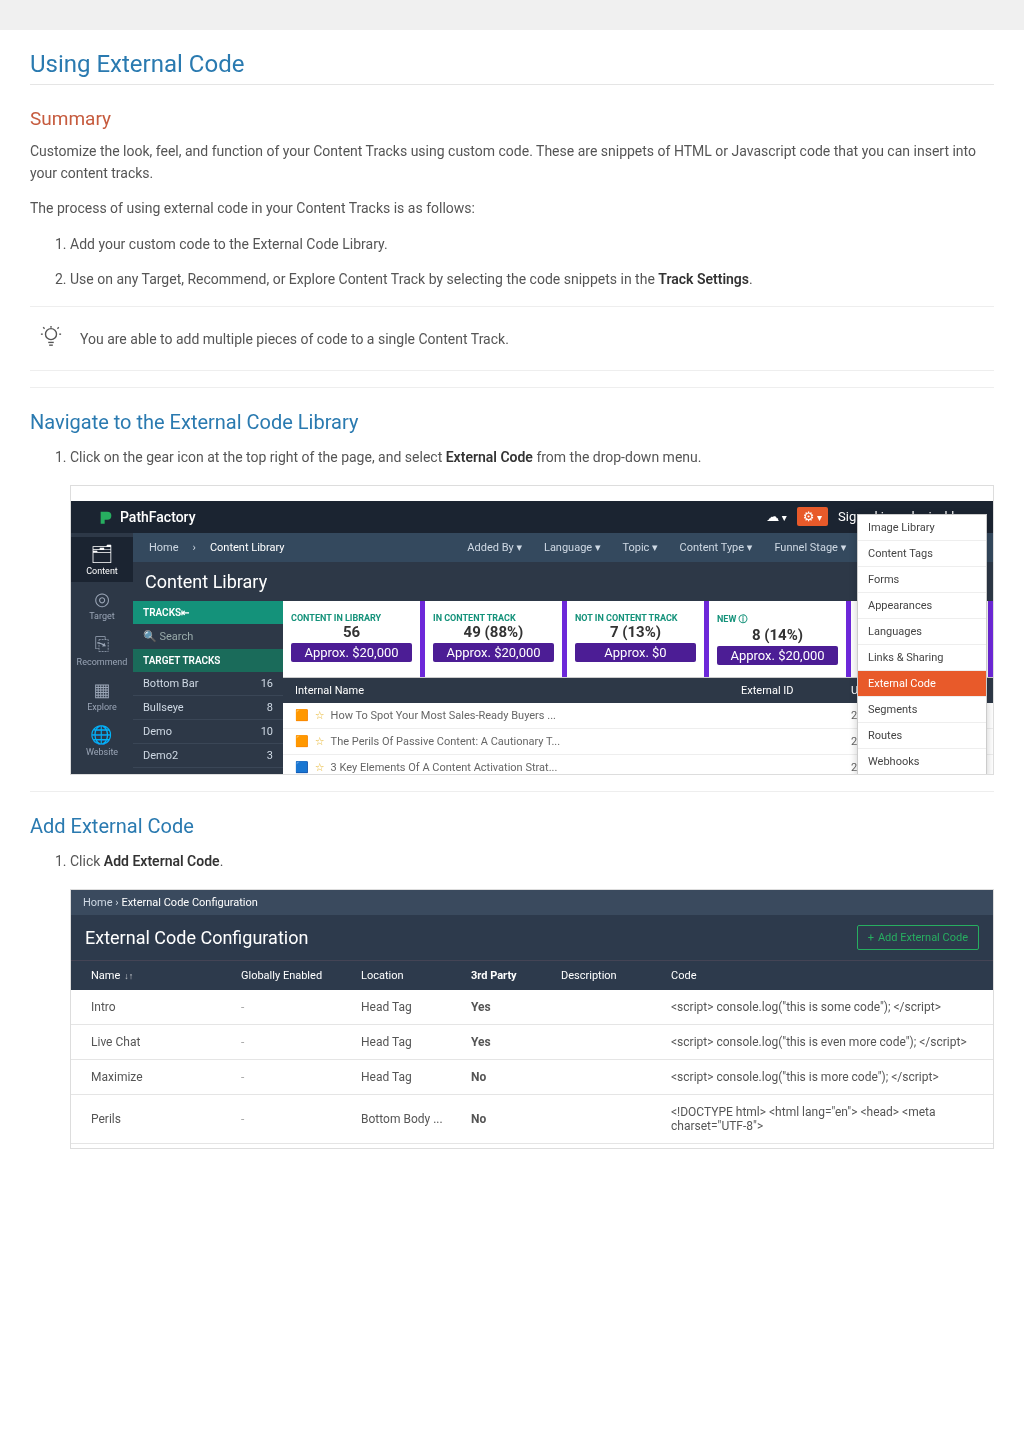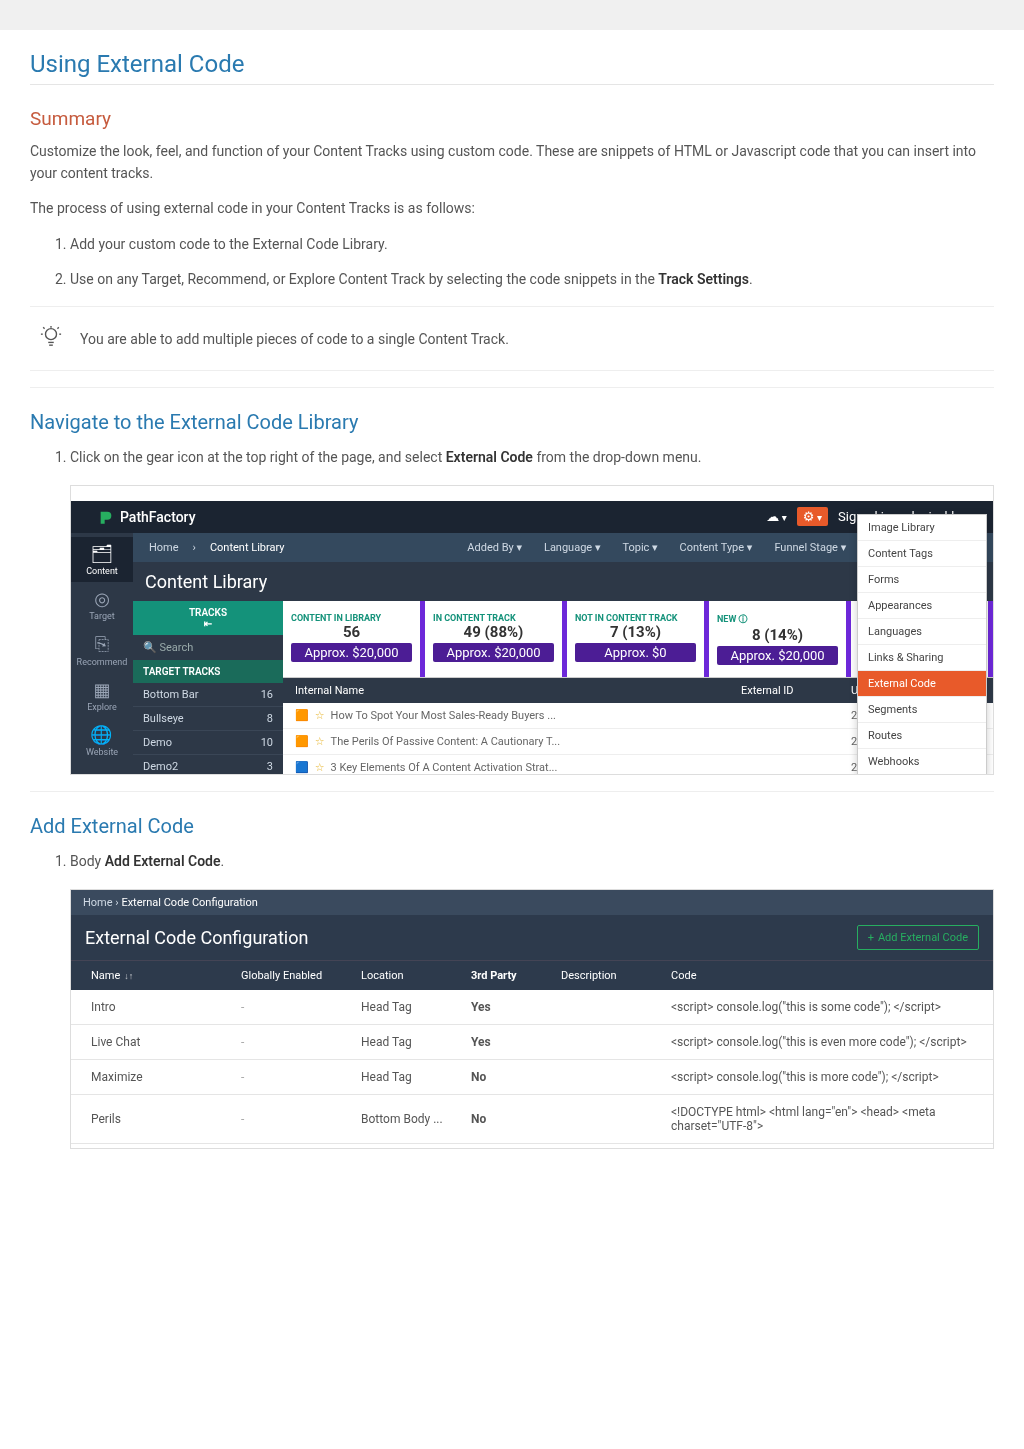--- a/index.html
+++ b/index.html
@@ -59,21 +59,21 @@
   .pf-side .ic { font-size:18px; margin-bottom:2px; }
   .pf-main { flex:1; display:flex; flex-direction:column; background:#34495e; }
   .pf-crumb { background: linear-gradient(#34495e,#34495e); color:#cfd9e4; font-size:11px; padding:4px 10px; display:flex; align-items:center; gap:8px; }
   .pf-crumb .filters { margin-left:auto; display:flex; gap:10px; }
   .pf-crumb .filters span, .pf-crumb .bc { padding:4px 6px; }
   .pf-bar { background:#2d3847; color:#fff; padding:8px 12px; display:flex; align-items:center; justify-content:space-between; }
   .pf-bar h3 { font-weight:400; font-size:18px; }
   .pf-bar .btn { background:#0f7a3a; color:#fff; font-size:11px; padding:5px 10px; border-radius:2px; }
   .pf-cols { display:flex; flex:1; background:#fff; }
   .pf-left { width:150px; background:#2d3847; color:#cfd9e4; font-size:11px; }
-  .pf-left .tab { background:#14927a; color:#fff; padding:6px 10px; font-size:10px; font-weight:600; display:flex; justify-content:space-between; align-items:center;flex-direction:column; }
+  .pf-left .tab { background:#14927a; color:#fff; padding:6px 10px; font-size:10px; font-weight:600; display:flex; align-items:center; }
   .pf-left .srch { padding:6px 10px; color:#9aa; }
   .pf-left .tab2 { background:#1a6b5a; color:#fff; padding:6px 10px; font-size:10px; font-weight:600; }
   .pf-left .row { display:flex; justify-content:space-between; padding:5px 10px; border-bottom:1px solid #3a4656; }
   .pf-center { flex:1; display:flex; flex-direction:column; }
   .pf-stats { display:flex; border-bottom:1px solid #ccc; }
   .pf-stat { flex:1; border-right:5px solid #6d28d9; padding:12px 8px; }
   .pf-stat .lbl { font-size:9px; color:#14927a; font-weight:700; }
   .pf-stat .val { font-size:15px; font-weight:700; color:#333; text-align:center; }
   .pf-stat .sub { background:#4c1d95; color:#fff; font-size:13px; text-align:center; padding:2px; border-radius:2px; margin-top:2px; }
   .pf-thdr { background:#2d3847; color:#fff; display:flex; font-size:11px; padding:6px 12px; }
@@ -295,21 +295,21 @@
       <div class="di">Routes</div>
       <div class="di">Webhooks</div>
     </div>
   </div>
 
   <hr class="sep">
 
   <h2 class="section blue">Add External Code</h2>
   <ol>
     <li>
-      <span>Body </span><b>Add External Code</b><span>.</span>
+      <span>Click </span><b>Add External Code</b><span>.</span>
     </li>
   </ol>
 
   <div class="shot shot2">
     <div class="ec-crumb">
       <span>Home</span> › <span style="color:#fff;">External Code Configuration</span>
     </div>
     <div class="ec-bar">
       <h3>External Code Configuration</h3>
       <span class="btn"><span class="plus">+</span><span>Add External Code</span></span>

